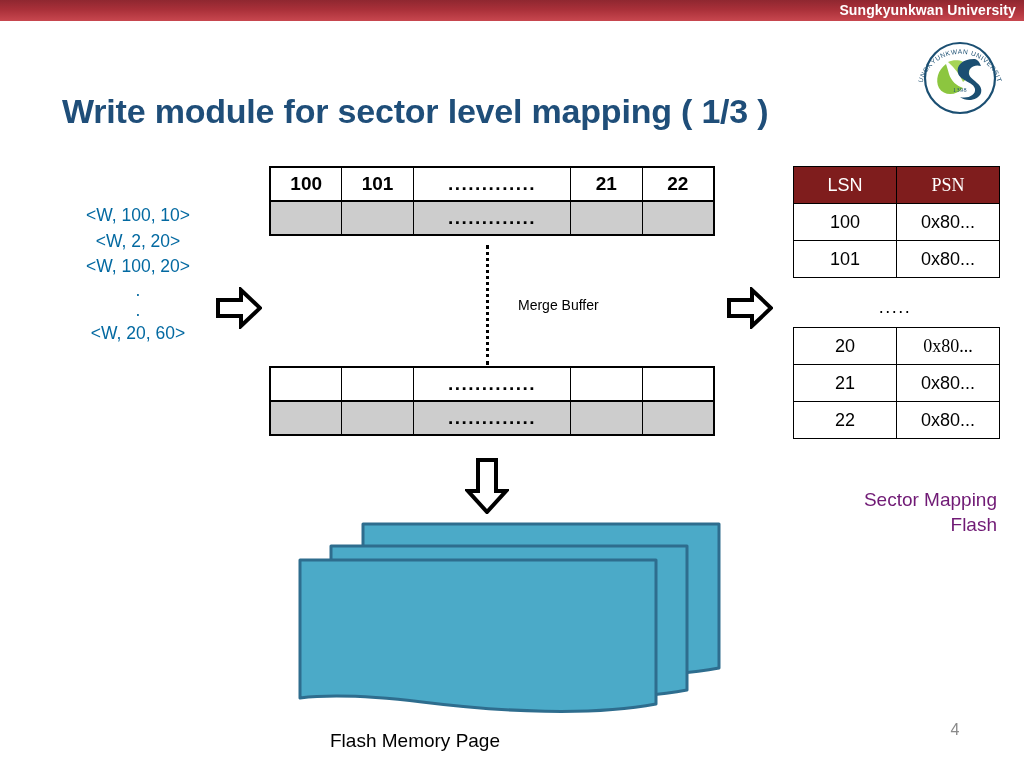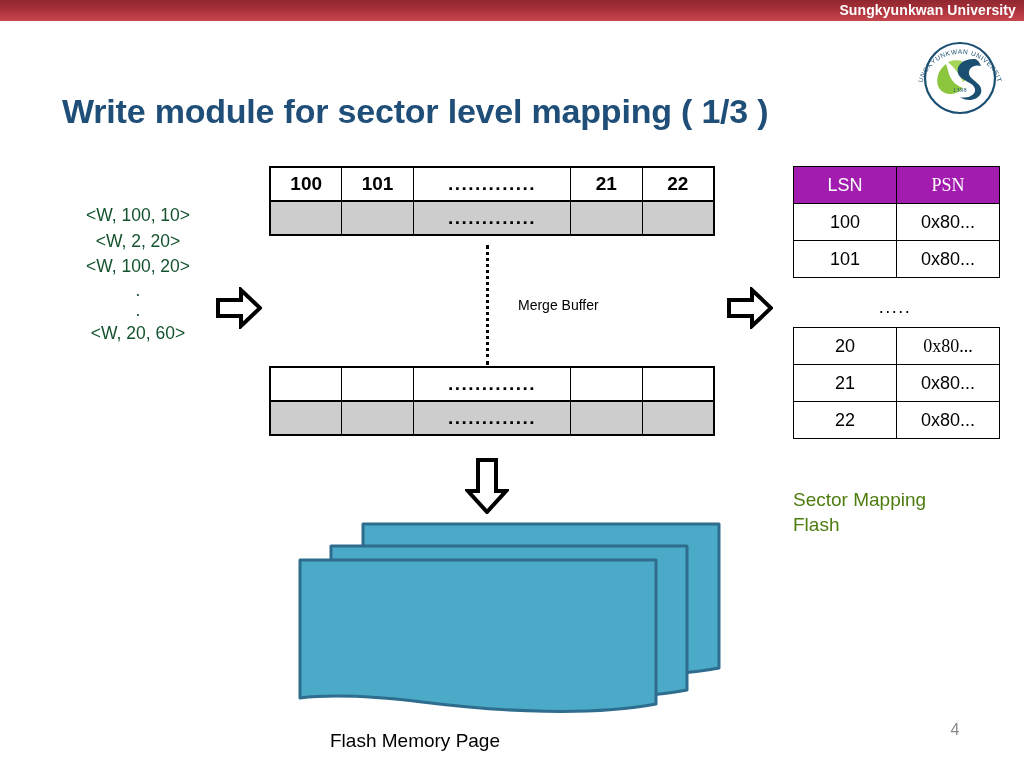--- a/index.html
+++ b/index.html
@@ -52,21 +52,21 @@
     width: 104px; height: 104px;
   }
 
   
   #write-requests {
     position: absolute;
     left: 52px; top: 203px;
     width: 172px;
     text-align: center;
     font-size: 17.5px;
-    color: #14532d;
+    color: #0369a1;
     line-height: 1.46;
   }
   #write-requests .req-line { white-space: nowrap; }
   #write-requests .dot-line { line-height: 1.18; font-size: 17.5px; }
 
   
   .arrow-right {
     position: absolute;
     width: 46px; height: 42px;
   }
@@ -134,42 +134,42 @@
     border: 1.5px solid #000000;
     height: 36px;
     text-align: center;
     vertical-align: middle;
     font-size: 18px;
     font-weight: normal;
     padding: 0;
     background: #ffffff;
   }
   .map-table th {
-    background: #a21caf;
+    background: #7f1d1d;
     color: #ffffff;
   }
   .map-col-lsn { width: 102px; }
   .map-col-psn { width: 102px; font-family: Liberation Serif, serif; }
   #map-ellipsis {
     position: absolute;
     left: 793px; top: 297px;
     width: 204px;
     text-align: center;
     font-size: 18px;
     letter-spacing: 1.5px;
     color: #000000;
   }
   #sector-table-caption {
     position: absolute;
     left: 793px; top: 487px;
     width: 204px;
-    text-align: left;
+    text-align: right;
     font-size: 19px;
     line-height: 1.33;
-    color: #4d7c0f;
+    color: #701a75;
   }
 
   
   #flash-pages {
     position: absolute;
     left: 295px; top: 520px;
     width: 430px; height: 200px;
   }
   #flash-caption {
     position: absolute;

